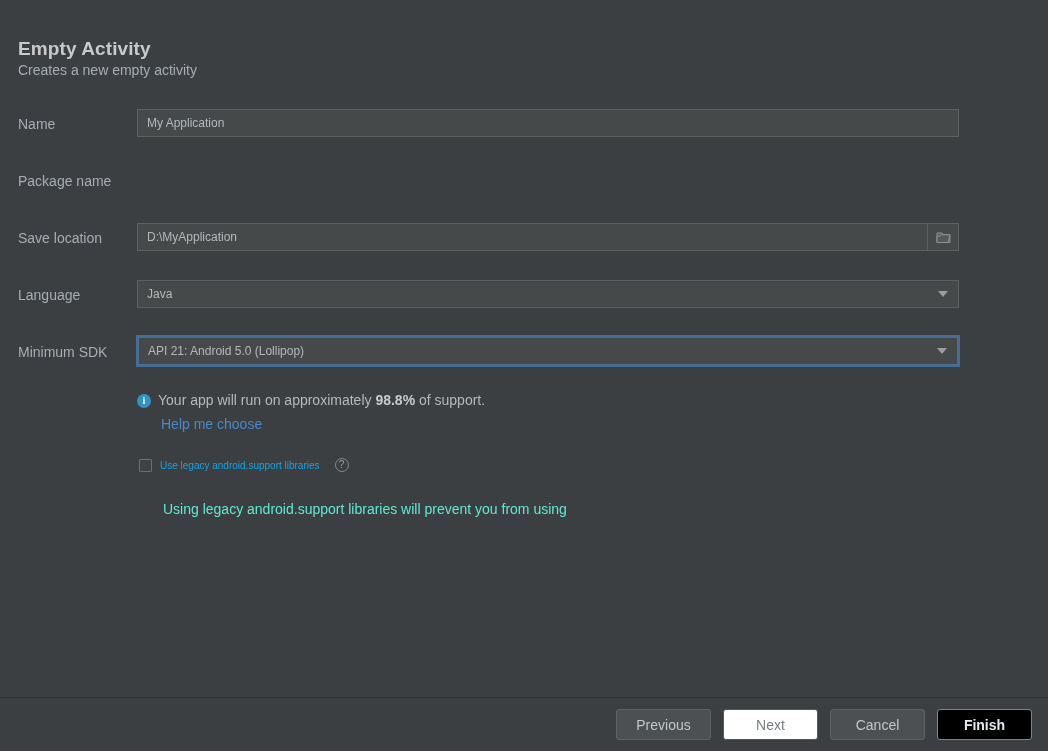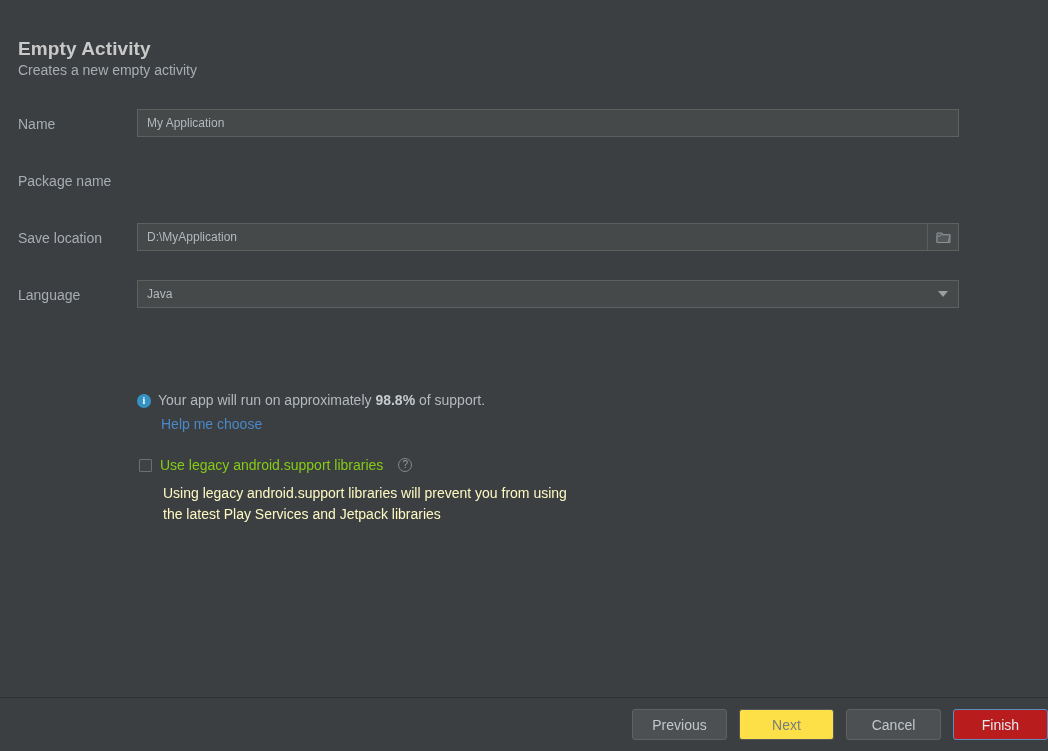--- a/index.html
+++ b/index.html
@@ -172,44 +172,44 @@
   .checkbox {
     width: 13px;
     height: 13px;
     box-sizing: border-box;
     border: 1px solid #6b6f71;
     background: #3f4244;
     border-radius: 1px;
     flex: 0 0 13px;
   }
   #legacy-label {
-    font-size: 14px;
-    color: #84cc16;
+    font-size: 10px;
+    color: #0ea5e9;
     white-space: nowrap;
   }
   .help-icon {
     width: 14px;
     height: 14px;
     box-sizing: border-box;
     border: 1px solid #83888b;
     border-radius: 50%;
     color: #9ba0a3;
     font-size: 10px;
     line-height: 12px;
     text-align: center;
     margin-left: 7px;
     flex: 0 0 14px;
     cursor: pointer;
   }
   #legacy-desc {
-    margin-top: 8px;
+    margin-top: 24px;
     margin-left: 24px;
     font-size: 14px;
     line-height: 21px;
-    color: #fef9c3;
+    color: #5eead4;
     max-width: 520px;
   }
 
   
   #footer-separator {
     position: absolute;
     left: 0;
     top: 697px;
     width: 1048px;
     height: 1px;
@@ -217,20 +217,21 @@
   }
   #footer {
     position: absolute;
     left: 0;
     top: 698px;
     width: 1048px;
     height: 53px;
     display: flex;
     align-items: center;
     justify-content: flex-end;
+    padding-right: 16px;
     box-sizing: border-box;
     gap: 12px;
   }
   .btn {
     height: 31px;
     min-width: 95px;
     box-sizing: border-box;
     border-radius: 3px;
     font-size: 14px;
     font-family: "Liberation Sans", sans-serif;
@@ -239,30 +240,30 @@
     justify-content: center;
     cursor: pointer;
     padding: 0 14px;
   }
   .btn-default {
     background: #4c5052;
     border: 1px solid #5e6264;
     color: #c2c7cb;
   }
   .btn-disabled {
-    background: #fde047;
+    background: #ffffff;
     border: 1px solid #54585a;
     color: #787d80;
     cursor: default;
   }
   .btn-primary {
-    background: #b91c1c;
+    background: #000000;
     border: 1px solid #5a8ec4;
     color: #e4eaf0;
-    font-weight: normal;
+    font-weight: bold;
   }
 </style>
 </head>
 <body>
 
 <div id="wizard-header">
   <div id="page-title">Empty Activity</div>
 </div>
 <div id="page-subtitle">Creates a new empty activity</div>
 
@@ -295,40 +296,48 @@
   <div class="form-row">
     <div class="field-label">Language</div>
     <div class="field-wrap">
       <div class="field-value">Java</div>
       <div class="dropdown-arrow">
           <span class="tri"></span>
         </div>
     </div>
   </div>
 
+  <div class="form-row">
+    <div class="field-label">Minimum SDK</div>
+    <div class="field-wrap focused">
+      <div class="field-value">API 21: Android 5.0 (Lollipop)</div>
+      <div class="dropdown-arrow">
+          <span class="tri"></span>
+        </div>
+    </div>
+  </div>
 
 </div>
 
 <div id="info-block">
   <div id="info-line">
     <div class="info-icon">i</div>
     <div id="info-text"><span>Your app will run on approximately </span><span id="info-pct">98.8%</span><span> of support.</span></div>
   </div>
   <div id="help-link">Help me choose</div>
 </div>
 
 <div id="legacy-block">
   <div id="legacy-row">
     <div class="checkbox"></div>
     <div id="legacy-label">Use legacy android.support libraries</div>
     <div class="help-icon">?</div>
   </div>
   <div id="legacy-desc">
     <div>Using legacy android.support libraries will prevent you from using</div>
-    <div>the latest Play Services and Jetpack libraries</div>
   </div>
 </div>
 
 <div id="footer-separator"></div>
 <div id="footer">
   <div class="btn btn-default">Previous</div>
   <div class="btn btn-disabled">Next</div>
   <div class="btn btn-default">Cancel</div>
   <div class="btn btn-primary">Finish</div>
 </div>

